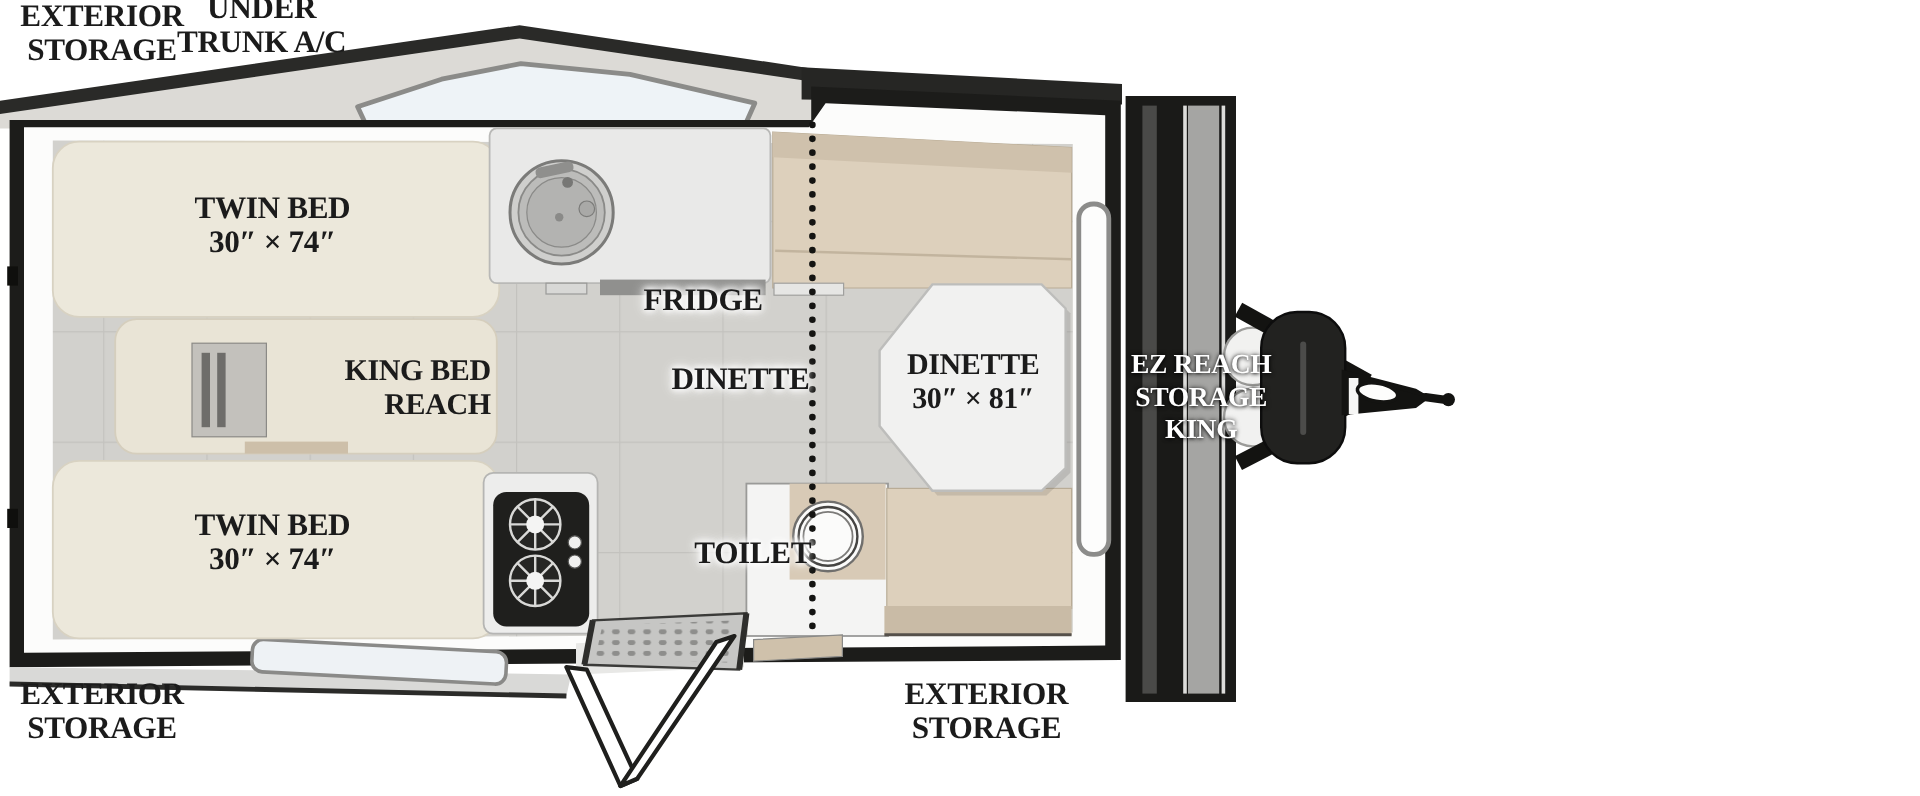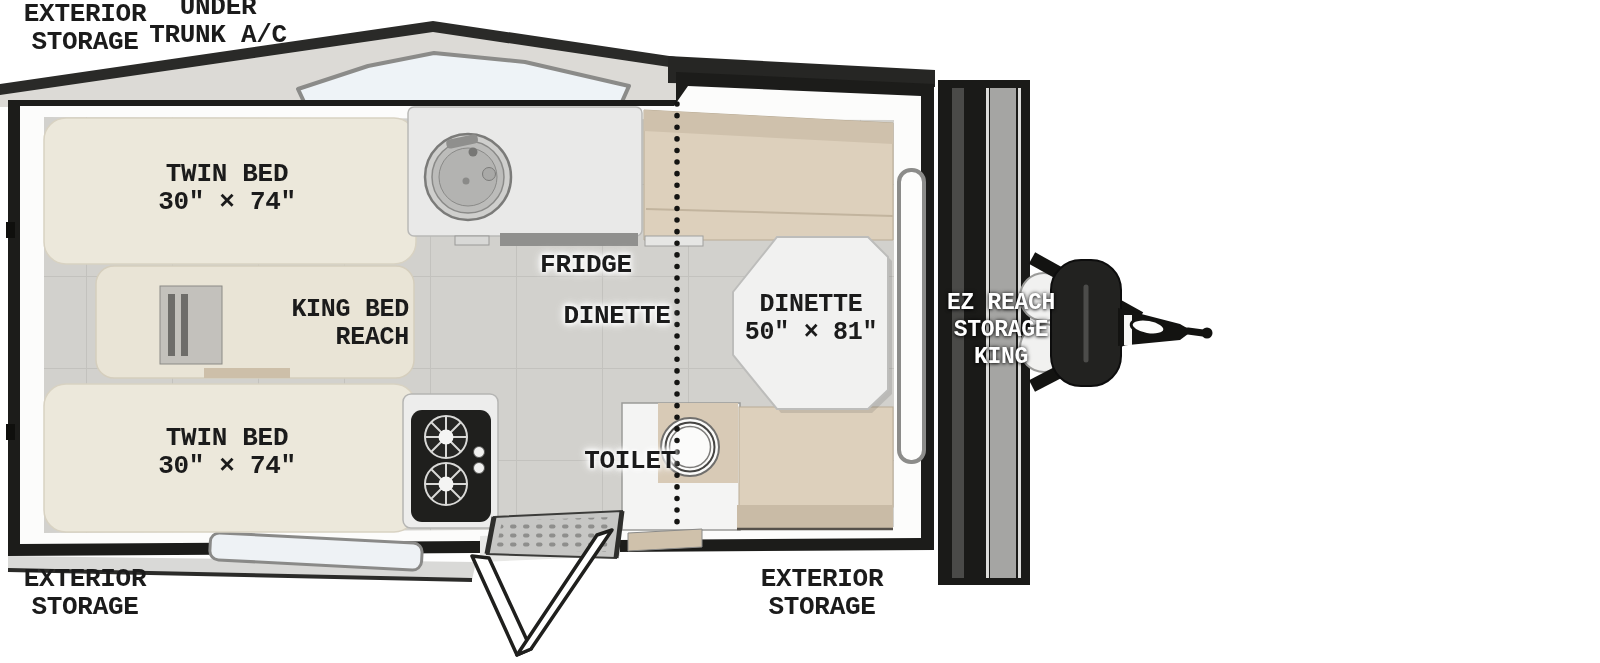--- a/index.html
+++ b/index.html
@@ -1,18 +1,18 @@
 <!DOCTYPE html>
 <html><head>
 <meta charset="utf-8">
 <style>
   html,body{margin:0;padding:0;background:#ffffff;}
   .stage{
     position:relative;width:1600px;height:663px;background:#ffffff;
-    overflow:hidden;font-family:Liberation Mono, monospace;
+    overflow:hidden;font-family:Liberation Serif, serif;
   }
   .stage svg{position:absolute;left:0;top:0;}
   .lbl{
     position:absolute;text-align:center;font-weight:bold;color:#1b1b1b;
     line-height:28px;font-size:25px;letter-spacing:-0.3px;white-space:nowrap;
   }
   .lbl span{display:block;}
   .halo span{text-shadow:0 0 5px #fff,0 0 5px #fff,0 0 9px #fff,0 0 12px #fff;}
   .lbl-white{color:#ffffff;font-size:23px;line-height:27px;}
   .lbl-white span{text-shadow:0 0 4px rgba(0,0,0,.75),0 1px 3px rgba(0,0,0,.6);}
@@ -186,35 +186,35 @@
   <div class="lbl" style="left:169px;top:296px;width:240px;text-align:right;">
     <span>KING BED</span>
     <span>REACH</span>
   </div>
 
   <div class="lbl" style="left:97px;top:424px;width:260px;font-size:26px;">
     <span>TWIN BED</span>
     <span>30″ × 74″</span>
   </div>
 
-  <div class="lbl halo" style="left:486px;top:251px;width:200px;font-size:26px;">
+  <div class="lbl halo" style="left:486px;top:236px;width:200px;font-size:26px;">
     <span>FRIDGE</span>
   </div>
 
   <div class="lbl halo" style="left:517px;top:302px;width:200px;font-size:26px;">
     <span>DINETTE</span>
   </div>
 
   <div class="lbl halo" style="left:476px;top:447px;width:200px;font-size:26px;text-align:right;">
     <span>TOILET</span>
   </div>
 
   <div class="lbl" style="left:711px;top:291px;width:200px;">
     <span>DINETTE</span>
-    <span>50″ × 81″</span>
+    <span>30″ × 81″</span>
   </div>
 
   <div class="lbl lbl-white" style="left:901px;top:290px;width:200px;">
     <span>EZ REACH</span>
     <span>STORAGE</span>
     <span>KING</span>
   </div>
 
   <div class="lbl" style="left:0;top:565px;width:170px;font-size:26px;">
     <span>EXTERIOR</span>

